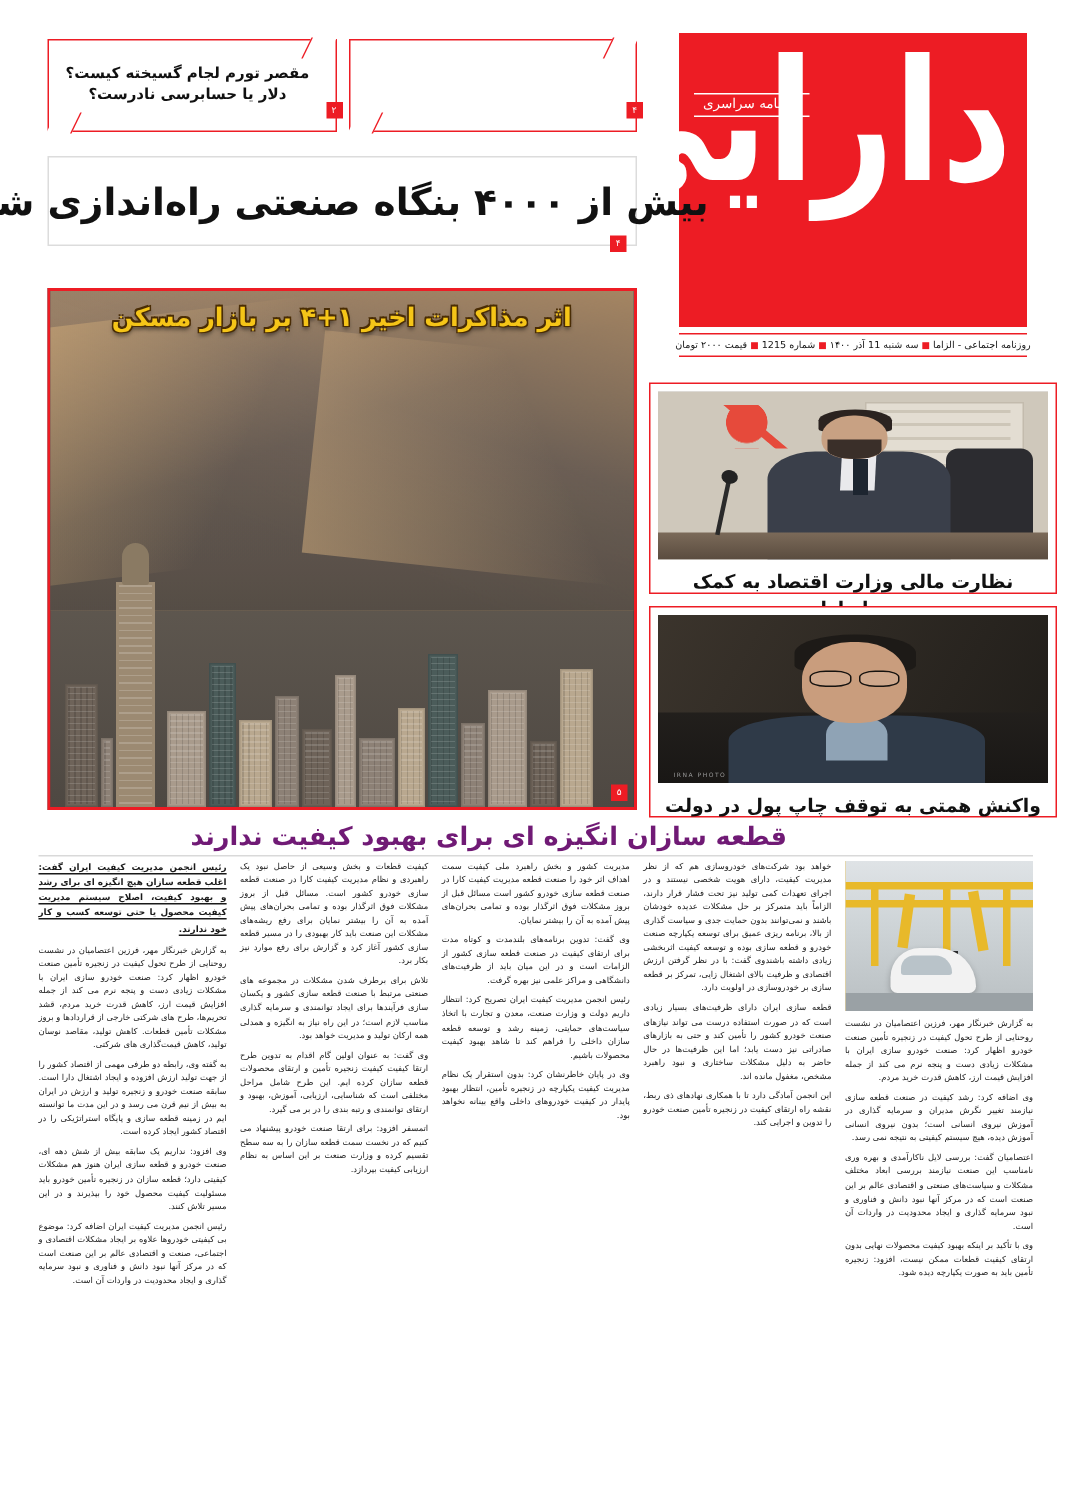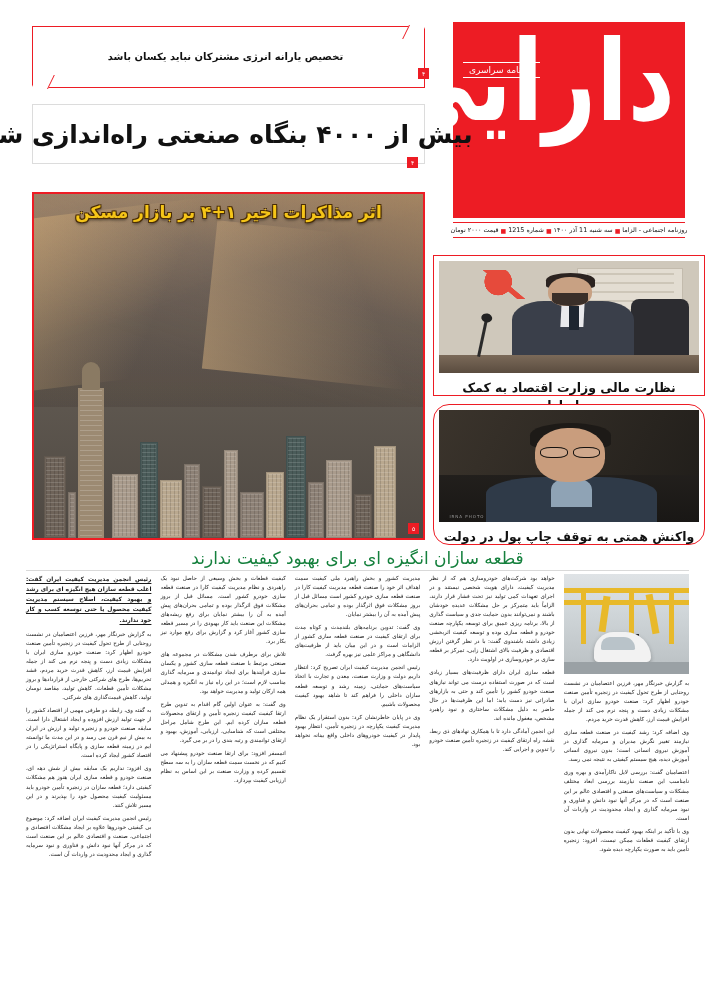--- a/index.html
+++ b/index.html
@@ -134,32 +134,32 @@
     padding:5px 5px 6px 5px;
   }
   .card-img{
     width:100%;height:112px;overflow:hidden;position:relative;background:#ccc;
   }
   .card-cap{
     margin-top:6px;text-align:center;direction:rtl;
     font-size:12.5px;font-weight:bold;color:#111;line-height:1.45;
   }
   #card1{top:255px;height:141px;}
-  #card2{top:404px;height:141px;border-radius:16px;}
+  #card2{top:404px;height:141px;}
 
   
   .lower{
     position:absolute;left:0;top:548px;width:715px;height:452px;
   }
   .lower-head{
     position:absolute;right:190px;left:190px;top:0;height:22px;
     text-align:center;direction:rtl;
   }
   .lower-head span{
-    font-size:17px;font-weight:normal;color:#15803d;white-space:nowrap;
+    font-size:17px;font-weight:bold;color:#701a75;white-space:nowrap;
   }
   .rule{
     position:absolute;left:26px;right:26px;top:22px;height:1px;background:#d9d9d9;
   }
 
   .cols{
     position:absolute;left:26px;right:26px;top:26px;bottom:6px;
     display:flex;flex-direction:row-reverse;gap:9px;
   }
   .col{flex:1;position:relative;}
@@ -286,25 +286,28 @@
 </head>
 <body>
 
 <div class="page">
 
   <div class="top-wrap">
 
     <div class="banner-row">
 
       <div class="banner">
-        <div class="banner-txt">تخصیص یارانه انرژی مشترکان نباید یکسان باشد</div>
         <div class="pagebadge">۴</div>
       </div>
 
 
+      <div class="banner">
+        <div class="banner-txt">مقصر تورم لجام گسیخته کیست؟ دلار یا حسابرسی نادرست؟</div>
+        <div class="pagebadge">۲</div>
+      </div>
     </div>
 
     <div class="masthead">
       <div class="masthead-red">
         <div class="masthead-title">دارایی</div>
         <div class="masthead-sub">روزنامه سراسری</div>
       </div>
       <div class="infobar">
         <span>روزنامه اجتماعی - الزاما</span>
         <span class="sq">■</span>

